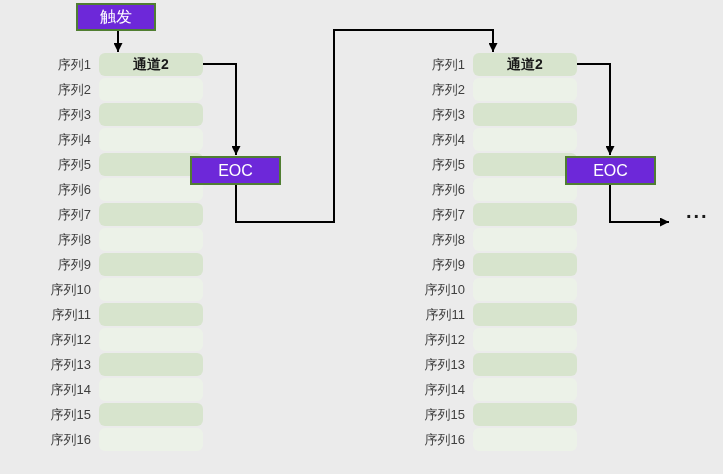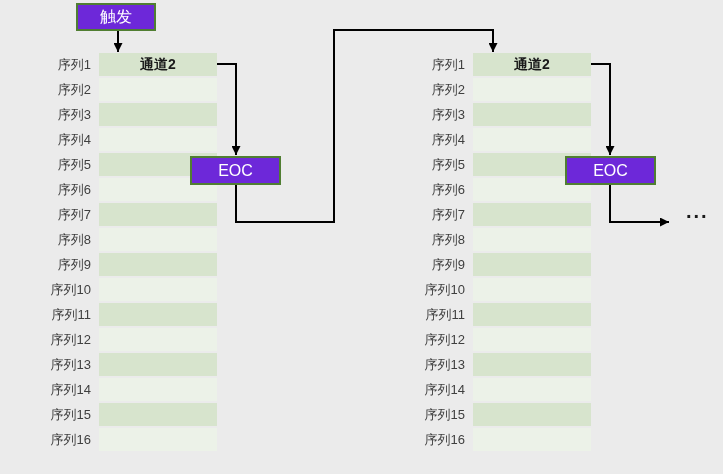--- a/index.html
+++ b/index.html
@@ -5,22 +5,22 @@
   html,body{margin:0;padding:0;background:#ebebeb;font-family:"Liberation Sans",sans-serif;}
   .canvas{position:relative;width:723px;height:474px;background:#ebebeb;overflow:hidden;}
 
   
   .seq-table{position:absolute;top:53px;padding-left:40px;}
   #table-1{left:1px;}
   #table-2{left:375px;}
   .seq-row{display:flex;align-items:center;height:23px;margin-bottom:2px;}
   .seq-label{display:inline-block;width:50px;padding-right:8px;text-align:right;
              font-size:13px;color:#3f3f3f;line-height:23px;white-space:nowrap;}
-  .seq-cell{width:118px;height:23px;line-height:23px;text-align:center;
-            font-size:14px;font-weight:bold;color:#1a1a1a;}
+  .seq-cell{width:104px;height:23px;line-height:23px;text-align:center;
+            font-size:14px;font-weight:bold;color:#1a1a1a;border-radius:6px;}
   .seq-row.odd  .seq-cell{background:#d7e4cd;}
   .seq-row.even .seq-cell{background:#ecf2e8;}
 
   
   .green-box{position:absolute;box-sizing:border-box;background:#6d28d9;
              border:2px solid #507e32;color:#ffffff;text-align:center;
              display:flex;align-items:center;justify-content:center;}
   #trigger-box{left:76px;top:3px;width:80px;height:28px;font-size:16px;}
   #eoc-box-1{left:190px;top:156px;width:91px;height:29px;font-size:16px;}
   #eoc-box-2{left:565px;top:156px;width:91px;height:29px;font-size:16px;}

